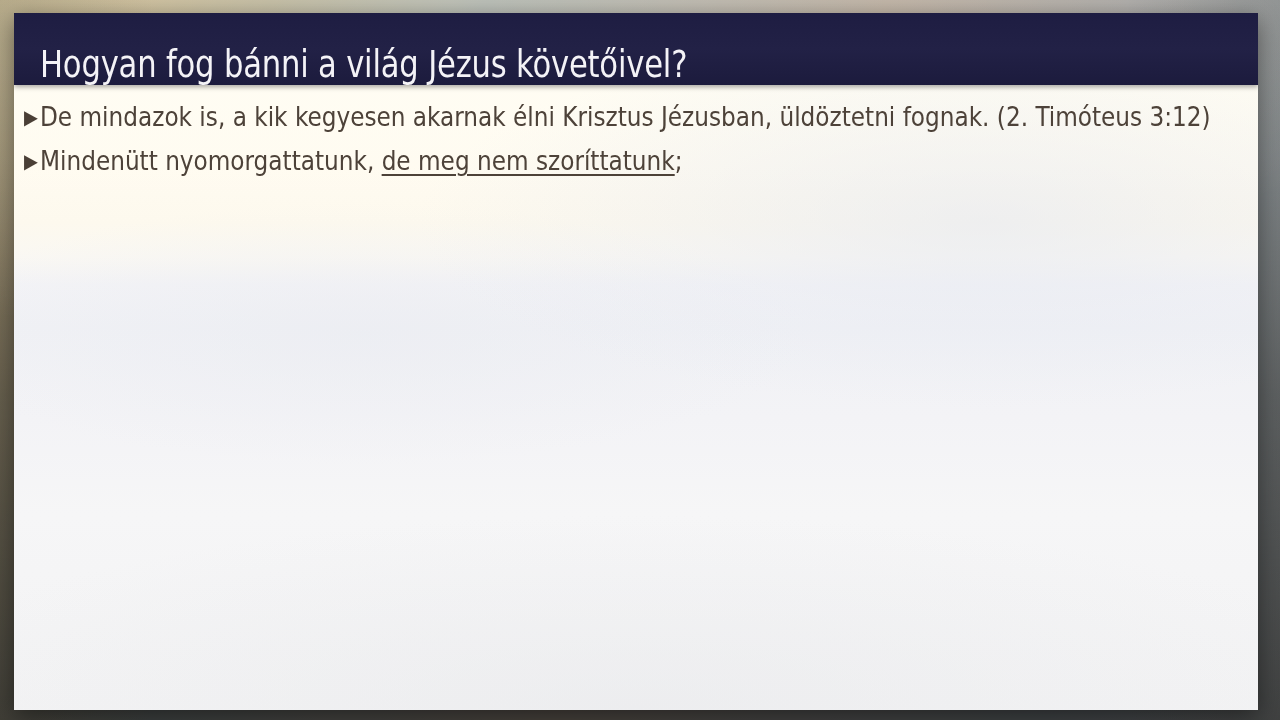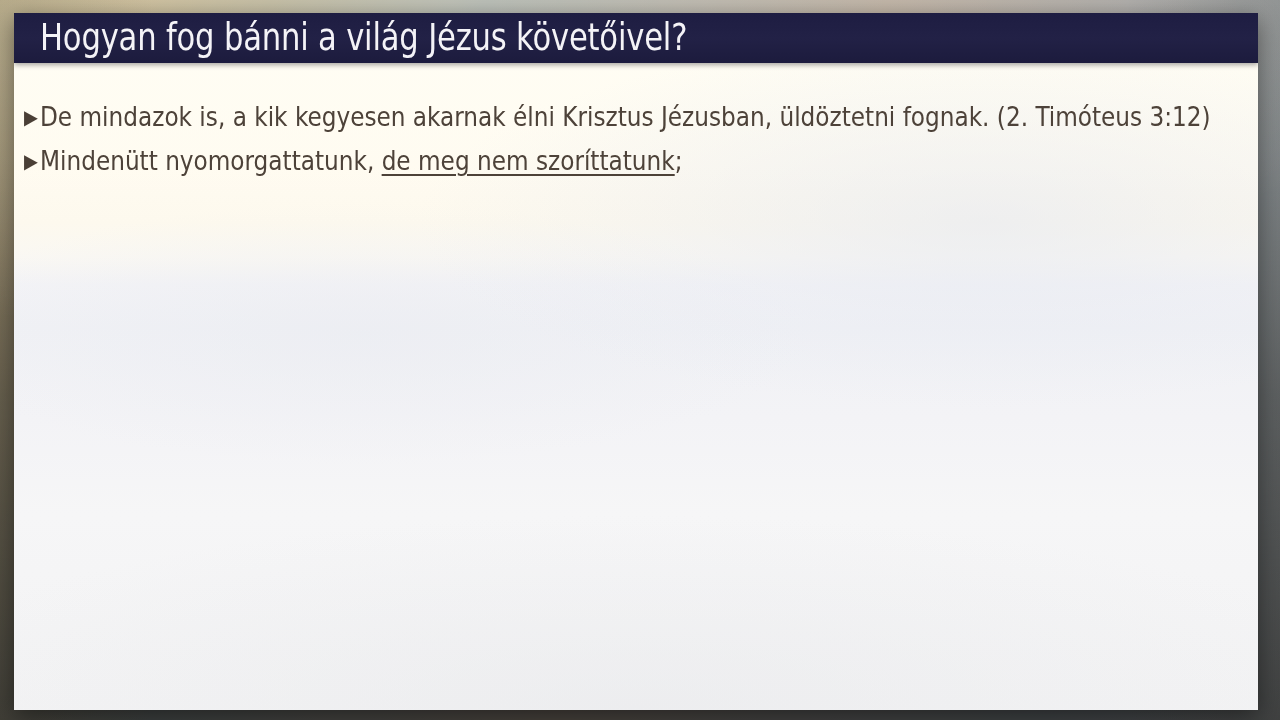--- a/index.html
+++ b/index.html
@@ -88,25 +88,25 @@
       linear-gradient(180deg, rgba(255,253,244,0.9) 0%, rgba(255,253,244,0) 28%);
     pointer-events: none;
   }
 
   
   #title-bar {
     position: absolute;
     left: 0px;
     top: 0px;
     width: 1244px;
-    height: 50px;
+    height: 72px;
     background: linear-gradient(180deg, #1e1d42 0%, #222146 50%, #1c1b3d 100%);
     box-shadow: 0 2px 5px rgba(0,0,0,0.35);
     display: flex;
-    align-items: center;
+    align-items: flex-end;
   }
   #title-text {
     color: #f4f3f7;
     font-family: "DejaVu Sans Condensed", "Liberation Sans Narrow", "Liberation Sans", sans-serif;
     font-size: 37px;
     font-weight: 400;
     letter-spacing: -0.2px;
     margin-left: 26px;
     white-space: nowrap;
     transform: scaleX(0.92);

